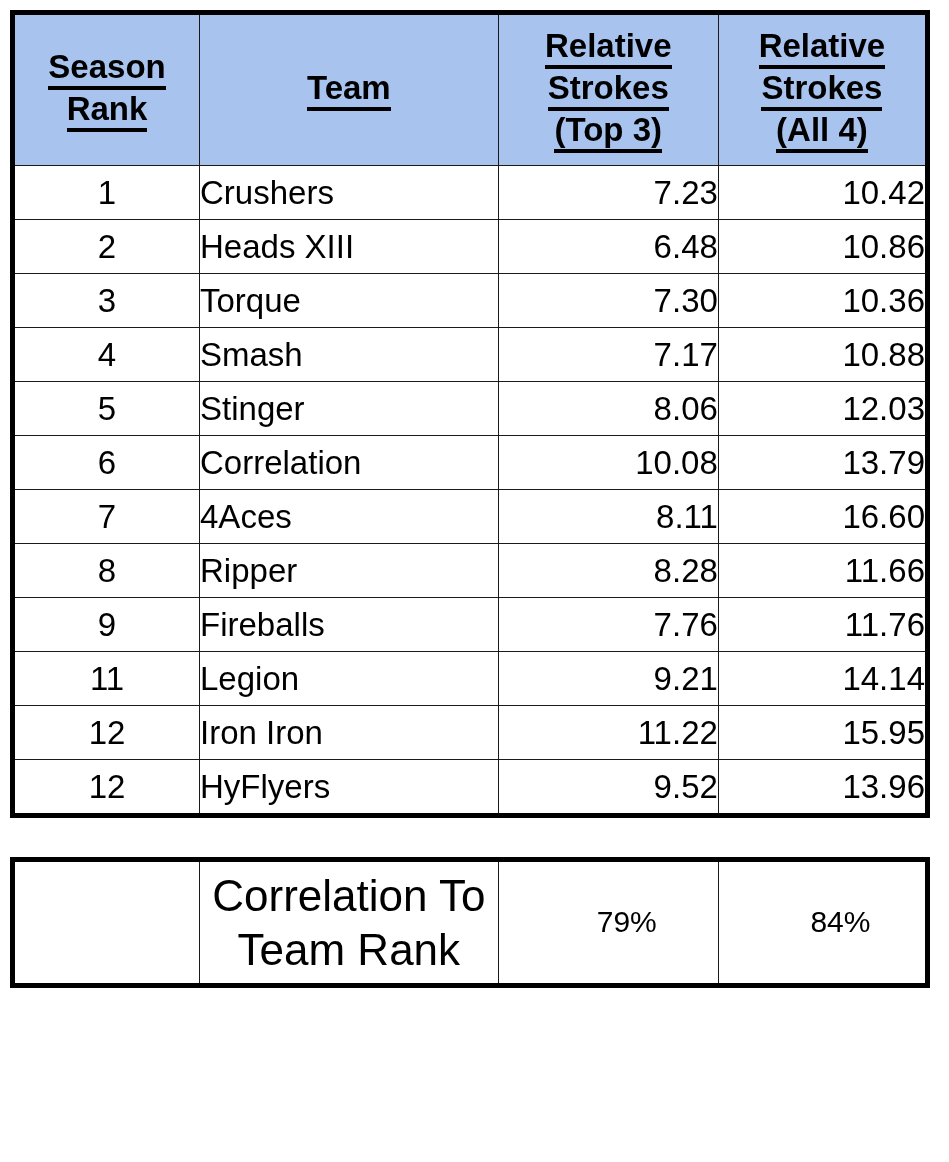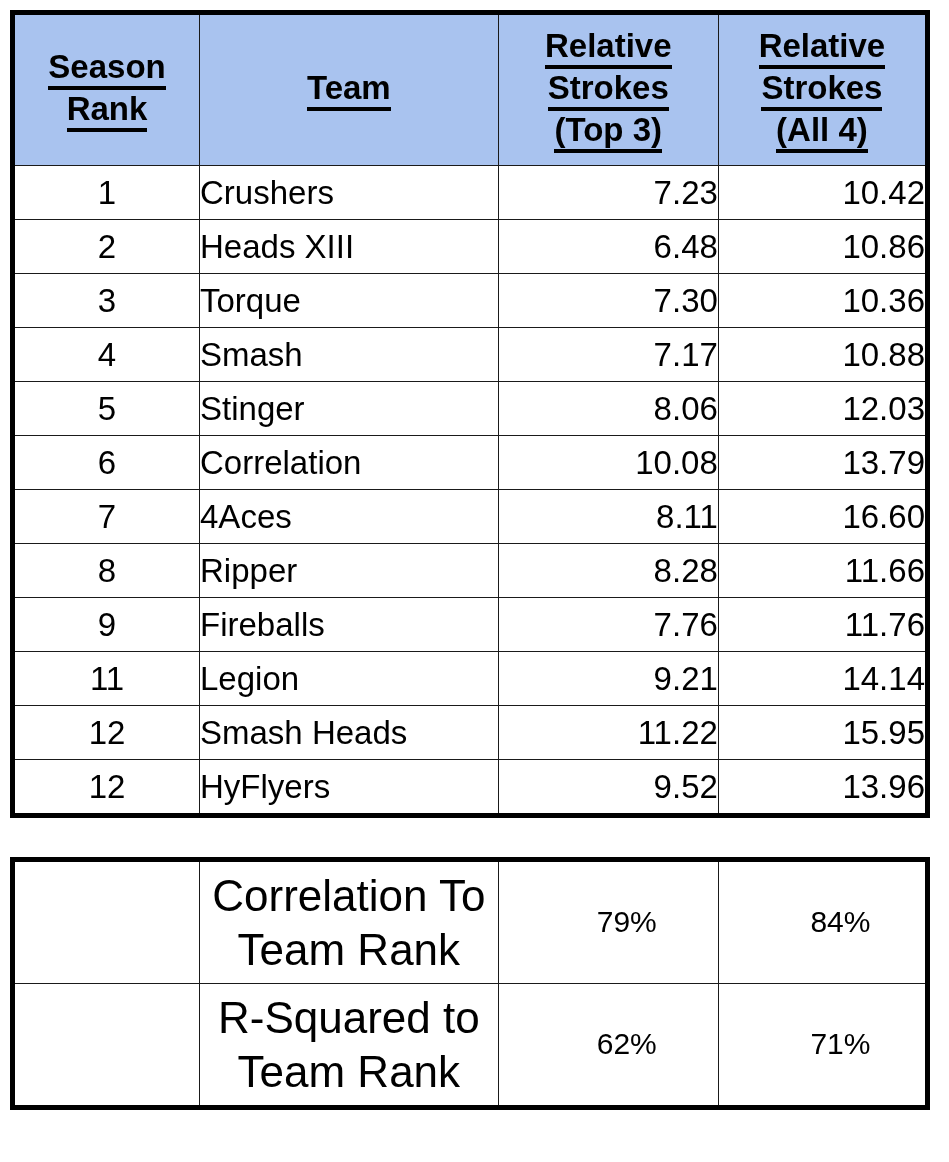--- a/index.html
+++ b/index.html
@@ -195,21 +195,21 @@
           <td class="num">11.76</td>
         </tr>
         <tr class="data">
           <td class="rank">11</td>
           <td class="team">Legion</td>
           <td class="num">9.21</td>
           <td class="num">14.14</td>
         </tr>
         <tr class="data">
           <td class="rank">12</td>
-          <td class="team">Smash Heads</td>
+          <td class="team">Iron Iron</td>
           <td class="num">11.22</td>
           <td class="num">15.95</td>
         </tr>
         <tr class="data">
           <td class="rank">12</td>
           <td class="team">HyFlyers</td>
           <td class="num">9.52</td>
           <td class="num">13.96</td>
         </tr>
       </tbody>
@@ -222,22 +222,16 @@
         <col class="c-top3">
         <col class="c-all4">
     </colgroup>
     <tbody id="summary-body">
         <tr>
           <td class="blank"></td>
           <td class="label"><span>Correlation To</span><br><span>Team Rank</span></td>
           <td class="pct">79%</td>
           <td class="pct">84%</td>
         </tr>
-        <tr>
-          <td class="blank"></td>
-          <td class="label"><span>R-Squared to</span><br><span>Team Rank</span></td>
-          <td class="pct">62%</td>
-          <td class="pct">71%</td>
-        </tr>
       </tbody>
   </table>
 
 </div>
 
 </body></html>

